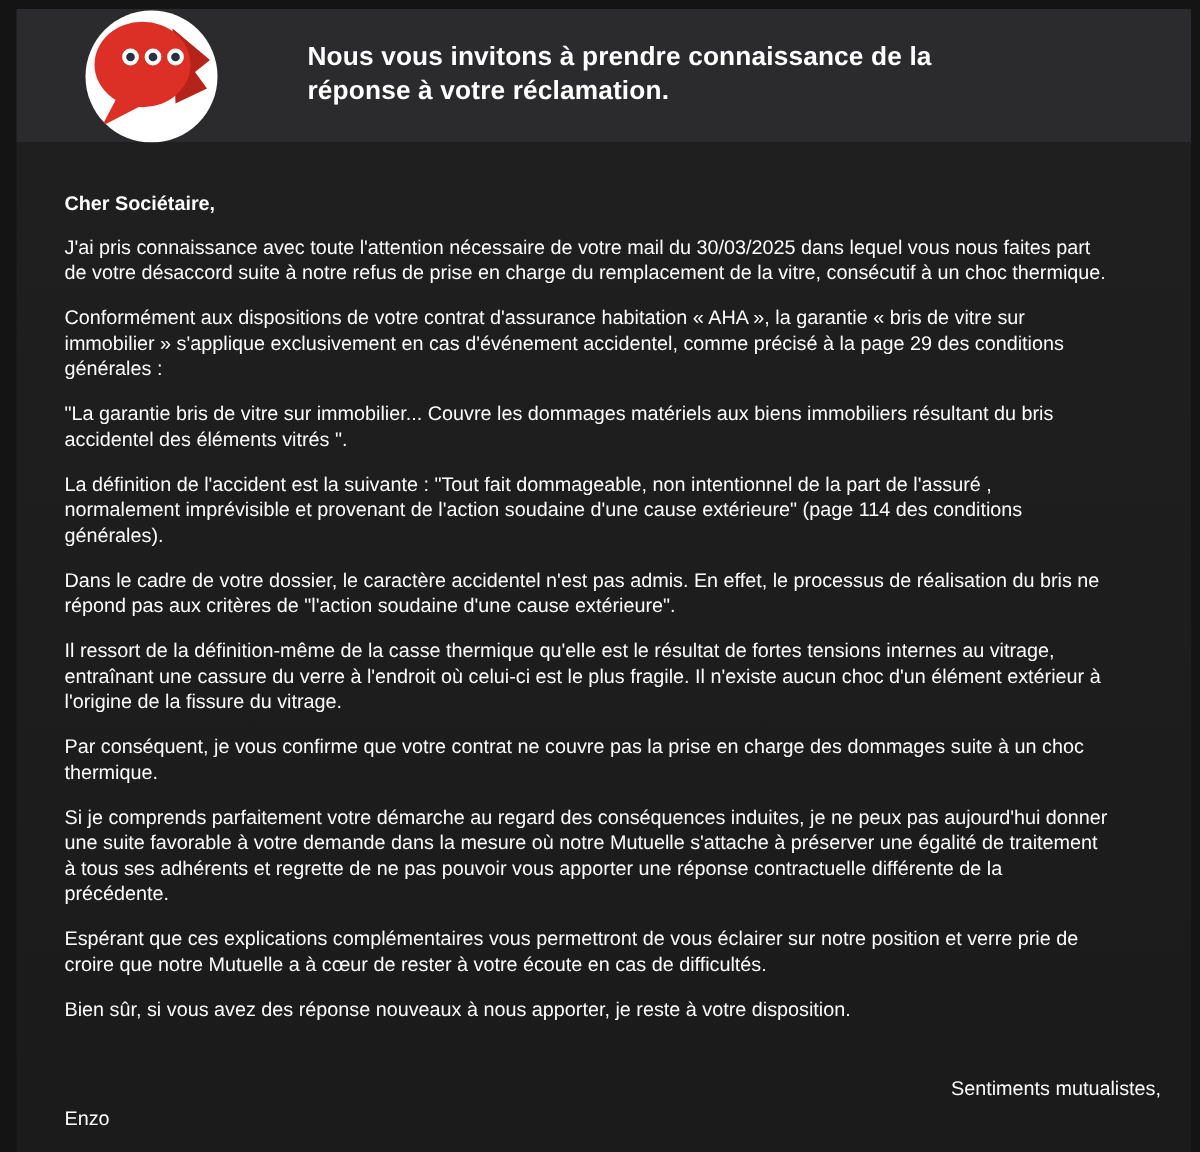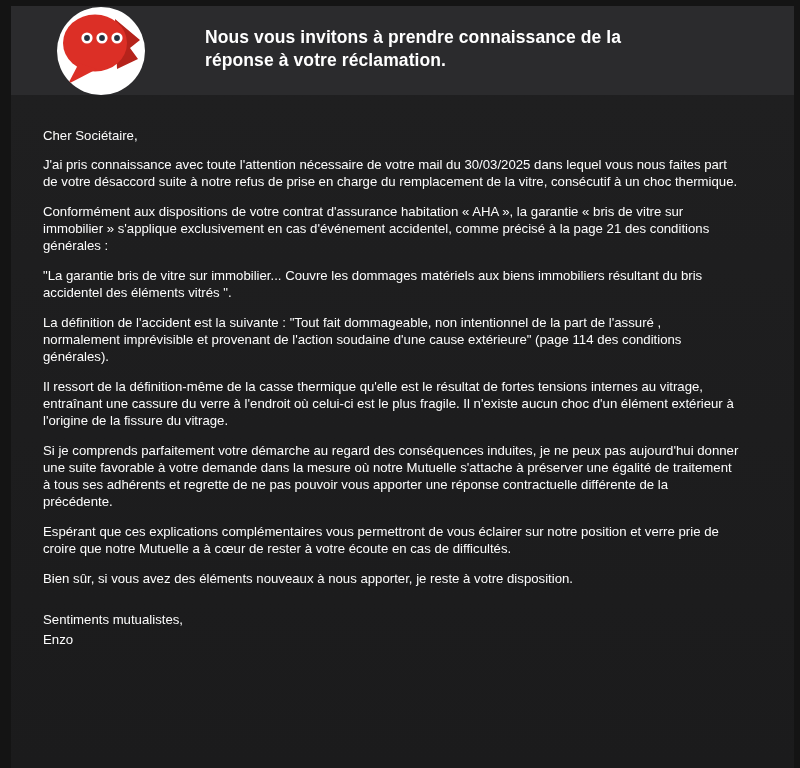--- a/index.html
+++ b/index.html
@@ -59,23 +59,23 @@
     background: linear-gradient(#1f1f20, #1b1b1c);
     padding: 32px 20px 0 32px;
     color: #fdfdfd;
   }
   .salutation, .para, .closing, .sig-name, .sig-role {
     font-size: 13.2px;
     line-height: 17px;
     color: #fdfdfd;
     white-space: pre-line;
   }
-  .salutation { margin-bottom: 12px; }
+  .salutation { margin-bottom: 12px; font-weight: bold; }
   .para { margin-bottom: 13px; }
-  .closing { margin-top: 24px; margin-bottom: 3px; }
+  .closing { margin-top: 36px; margin-bottom: 3px; text-align: right; }
 </style>
 </head>
 <body>
 
 <div class="page">
   <div class="email-container">
 
     <div class="email-header">
       <div class="logo-circle">
         <svg viewBox="0 0 88 88" width="88" height="88">
@@ -97,37 +97,41 @@
       <div class="header-title">Nous vous invitons à prendre connaissance de la
 réponse à votre réclamation.</div>
     </div>
 
     <div class="email-body">
       <div class="salutation">Cher Sociétaire,</div>
 
       <p class="para">J'ai pris connaissance avec toute l'attention nécessaire de votre mail du 30/03/2025 dans lequel vous nous faites part
 de votre désaccord suite à notre refus de prise en charge du remplacement de la vitre, consécutif à un choc thermique.</p>
       <p class="para">Conformément aux dispositions de votre contrat d'assurance habitation « AHA », la garantie « bris de vitre sur
-immobilier » s'applique exclusivement en cas d'événement accidentel, comme précisé à la page 21 des conditions
+immobilier » s'applique exclusivement en cas d'événement accidentel, comme précisé à la page 29 des conditions
 générales :</p>
       <p class="para">"La garantie bris de vitre sur immobilier... Couvre les dommages matériels aux biens immobiliers résultant du bris
 accidentel des éléments vitrés ".</p>
       <p class="para">La définition de l'accident est la suivante : "Tout fait dommageable, non intentionnel de la part de l'assuré ,
 normalement imprévisible et provenant de l'action soudaine d'une cause extérieure" (page 114 des conditions
 générales).</p>
+      <p class="para">Dans le cadre de votre dossier, le caractère accidentel n'est pas admis. En effet, le processus de réalisation du bris ne
+répond pas aux critères de "l'action soudaine d'une cause extérieure".</p>
       <p class="para">Il ressort de la définition-même de la casse thermique qu'elle est le résultat de fortes tensions internes au vitrage,
 entraînant une cassure du verre à l'endroit où celui-ci est le plus fragile. Il n'existe aucun choc d'un élément extérieur à
 l'origine de la fissure du vitrage.</p>
+      <p class="para">Par conséquent, je vous confirme que votre contrat ne couvre pas la prise en charge des dommages suite à un choc
+thermique.</p>
       <p class="para">Si je comprends parfaitement votre démarche au regard des conséquences induites, je ne peux pas aujourd'hui donner
 une suite favorable à votre demande dans la mesure où notre Mutuelle s'attache à préserver une égalité de traitement
 à tous ses adhérents et regrette de ne pas pouvoir vous apporter une réponse contractuelle différente de la
 précédente.</p>
       <p class="para">Espérant que ces explications complémentaires vous permettront de vous éclairer sur notre position et verre prie de
 croire que notre Mutuelle a à cœur de rester à votre écoute en cas de difficultés.</p>
-      <p class="para">Bien sûr, si vous avez des éléments nouveaux à nous apporter, je reste à votre disposition.</p>
+      <p class="para">Bien sûr, si vous avez des réponse nouveaux à nous apporter, je reste à votre disposition.</p>
 
       <div class="closing">Sentiments mutualistes,</div>
       <div class="sig-name">Enzo</div>
 
     </div>
 
   </div>
 </div>
 
 </body></html>

